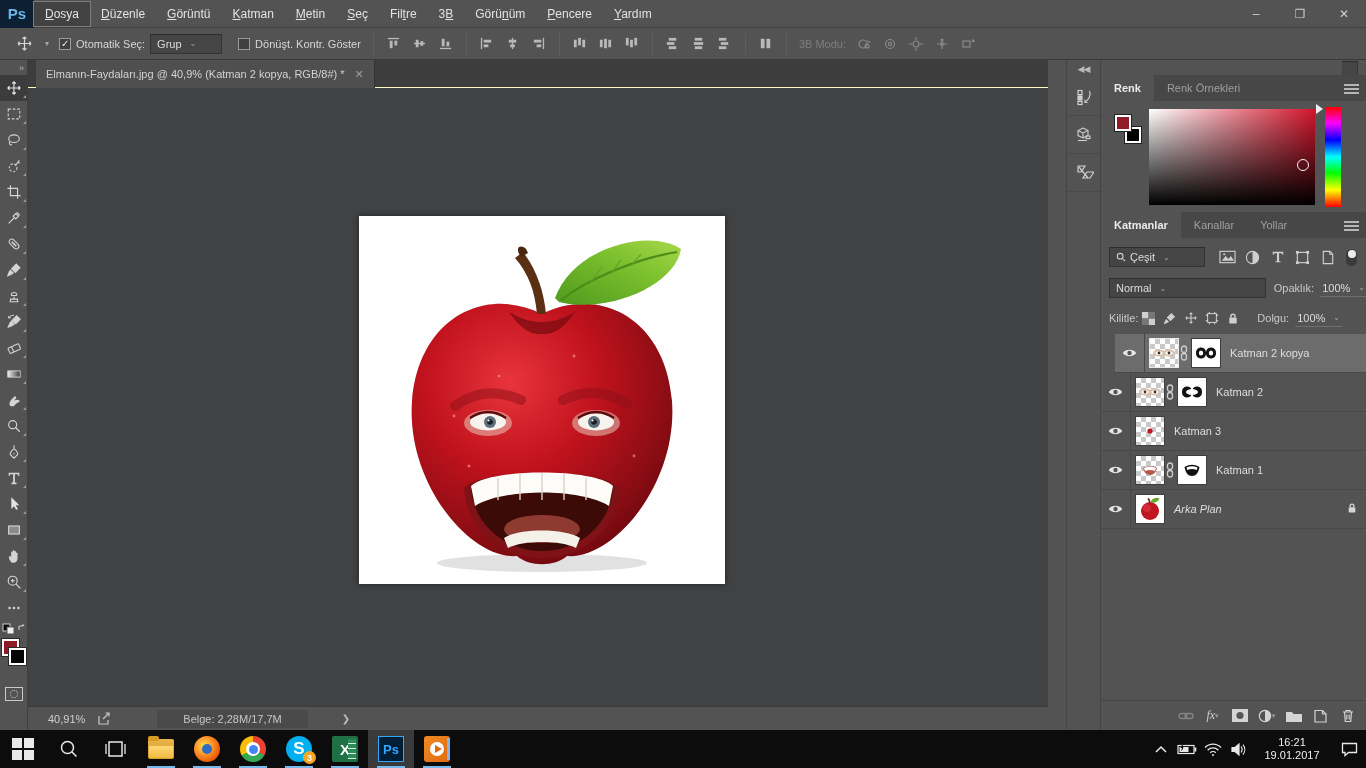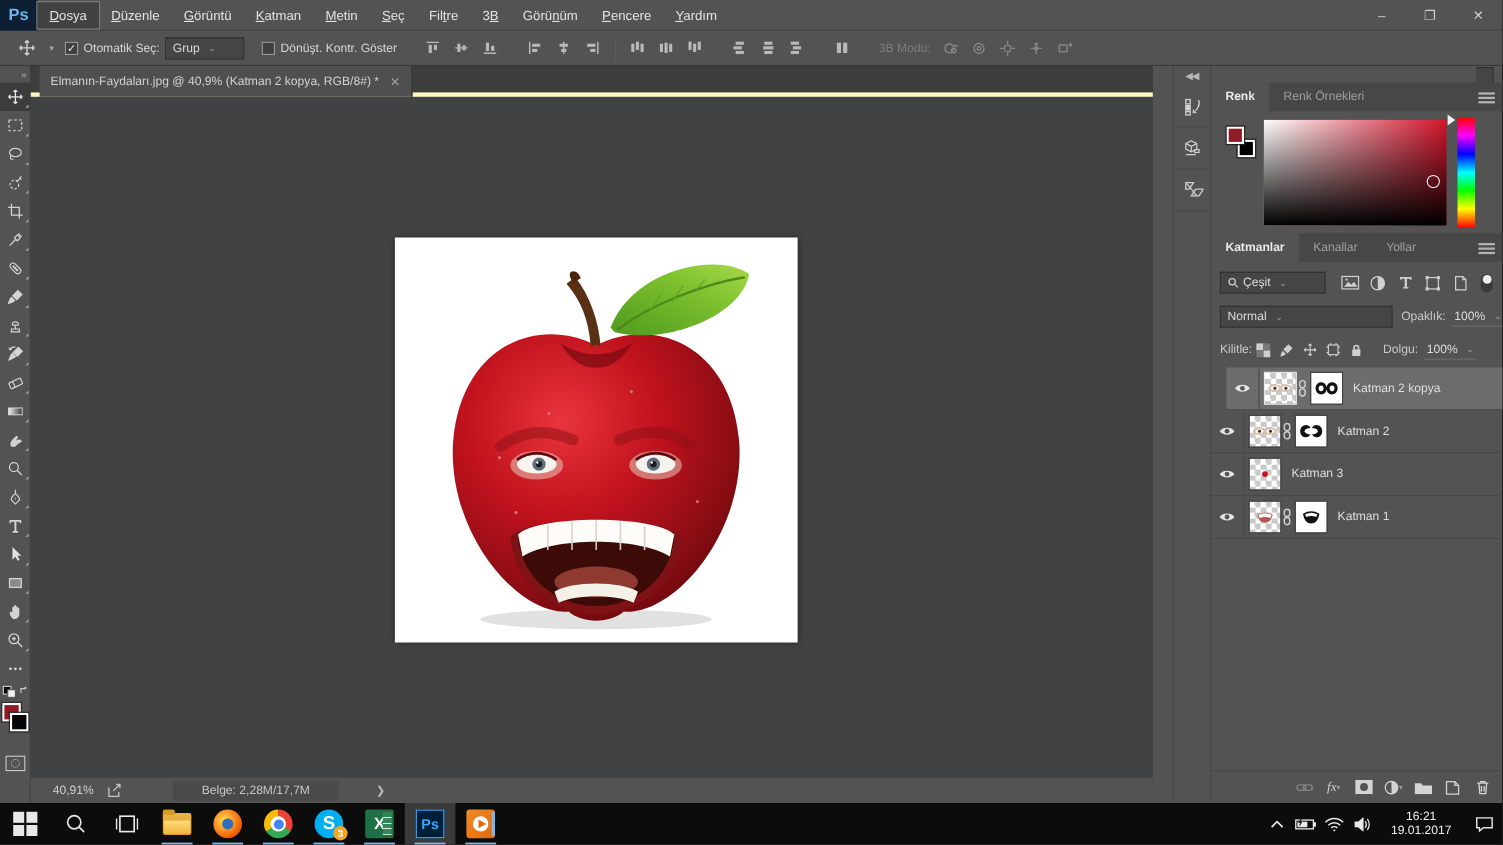--- a/index.html
+++ b/index.html
@@ -39,21 +39,21 @@
   .tool.noflag::after{display:none;}
   #fgbgmini{width:28px;height:16px;position:relative;}
   #swatches{width:28px;height:44px;position:relative;}
   #fg-swatch{position:absolute;left:2px;top:2px;width:17px;height:17px;border:2px solid #fff;outline:1px solid #2a2a2a;}
   #bg-swatch{position:absolute;left:9px;top:11px;width:17px;height:17px;border:2px solid #fff;outline:1px solid #2a2a2a;}
   .qmask{width:18px;height:14px;border:1px solid #c9c9c9;margin:6px auto 0;display:flex;align-items:center;justify-content:center;}
   .qmask .dot{width:8px;height:8px;border:1px dotted #c9c9c9;border-radius:50%;}
 
   
   #docarea{left:28px;top:60px;width:1020px;height:670px;background:#414243;}
-  #tabbar{position:absolute;left:0;top:0;width:1020px;height:28px;background:#3d3d3d;border-bottom:4px solid #fef9c3;}
+  #tabbar{position:absolute;left:0;top:0;width:1020px;height:28px;background:#3d3d3d;border-bottom:1px solid #fef9c3;}
   #doctab{position:absolute;left:8px;top:0;height:28px;background:#4f4f4f;border-right:1px solid #333;display:flex;align-items:center;padding:0 10px;}
   #doctab .title{color:#d2d2d2;font-size:11px;}
   #doctab .close{color:#9f9f9f;font-size:11px;margin-left:10px;}
   #canvas{position:absolute;left:331px;top:156px;width:366px;height:368px;background:#ffffff;box-shadow:0 0 6px rgba(0,0,0,.5);}
   #statusbar{position:absolute;left:0;bottom:0;width:1020px;height:24px;background:#535353;border-top:1px solid #3c3c3c;display:flex;align-items:center;font-size:11px;color:#cfcfcf;}
   #status-zoom{margin-left:20px;}
   #status-export{margin-left:12px;}
   #status-doc{margin-left:46px;background:#4a4a4a;padding:3px 26px;color:#c6c6c6;}
   #status-chse{margin-left:34px;color:#bdbdbd;font-size:10px;}
 
@@ -824,20 +824,43 @@
           <div class="maskthumb">
               <svg width="18" height="14" viewBox="0 0 18 14">
                 <path d="M1.5 4 q7.5 -4.5 15 0 q-1.5 9 -7.5 9 t-7.5 -9z" fill="#111"></path>
                 <path d="M3.5 4.6 q5.5 -2.8 11 0 l-.8 2.4 q-4.7 -1.8 -9.4 0z" fill="#fff"></path>
               </svg>
             </div>
           <div class="lname">Katman 1</div>
         </div>
 
 
+        <div class="lrow">
+          <div class="eyecell">
+              <svg width="15" height="10" viewBox="0 0 15 10">
+                <path d="M.8 5C3.5.8 11.5.8 14.2 5 11.5 9.2 3.5 9.2.8 5z" fill="#e6e6e6"></path>
+                <circle cx="7.5" cy="5" r="2.2" fill="#555"></circle>
+              </svg>
+            </div>
+          <div class="thumb" style="background:#fff;">
+            <svg width="28" height="28" viewBox="0 0 28 28">
+                <circle cx="14" cy="16" r="9" fill="#c01622"></circle>
+                <circle cx="11" cy="13" r="4" fill="#da3340" opacity=".7"></circle>
+                <path d="M14 8 C13.6 5.6 13 4.4 12 3.4" stroke="#5a3014" stroke-width="1.6" fill="none"></path>
+                <path d="M15 6 C17 2.4 22 2 23.4 3.4 C22.6 6.6 18 8.4 15.4 7.4z" fill="#64aa28"></path>
+              </svg>
+          </div>
+          <div class="lname it">Arka Plan</div>
+          <div class="rowlock">
+              <svg width="10" height="12" viewBox="0 0 12 14" fill="#d5d5d5">
+                <path d="M3 6V4.5a3 3 0 0 1 6 0V6H7.4V4.5a1.4 1.4 0 0 0-2.8 0V6z"></path>
+                <rect x="2" y="6" width="8" height="6.5" rx="1"></rect>
+              </svg>
+            </div>
+        </div>
 
       </div>
 
       <div id="lp-bottom">
         <div class="bicon dim">
             <svg width="16" height="10" viewBox="0 0 16 10" stroke="#cfcfcf" fill="none" stroke-width="1.3">
               <rect x="1" y="2.5" width="8" height="5" rx="2.5"></rect>
               <rect x="7" y="2.5" width="8" height="5" rx="2.5"></rect>
             </svg>
           </div>

